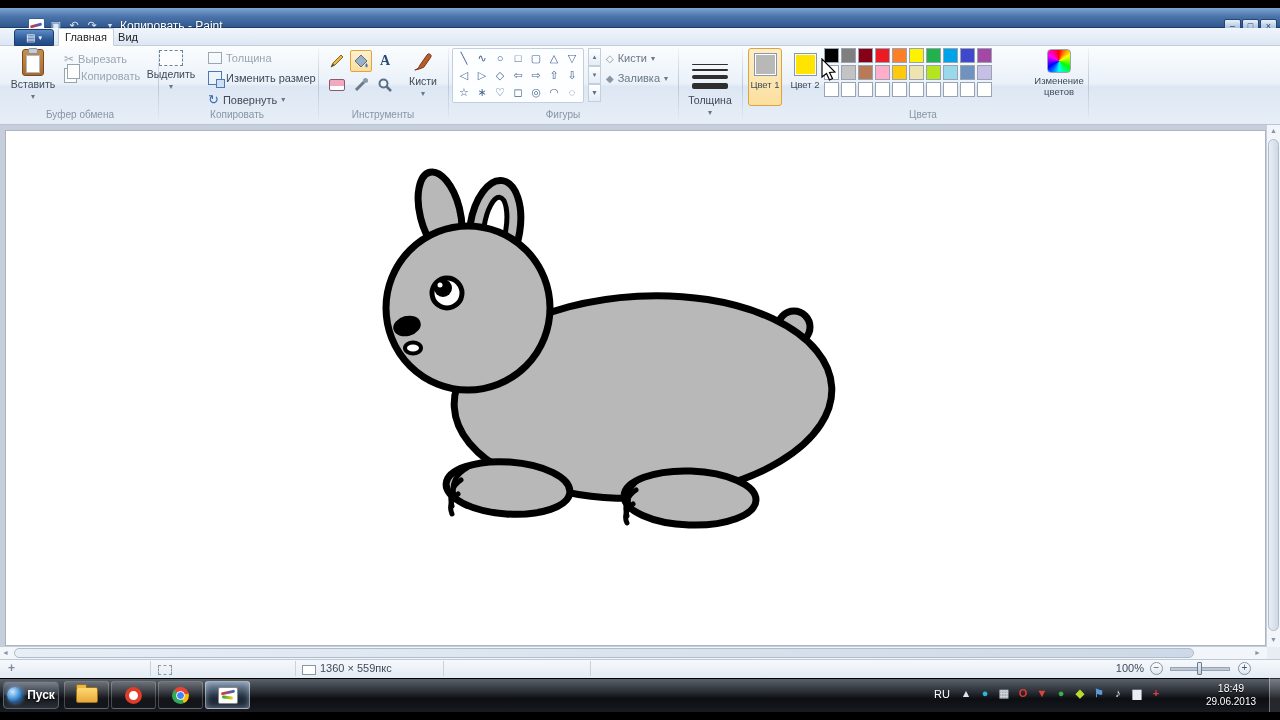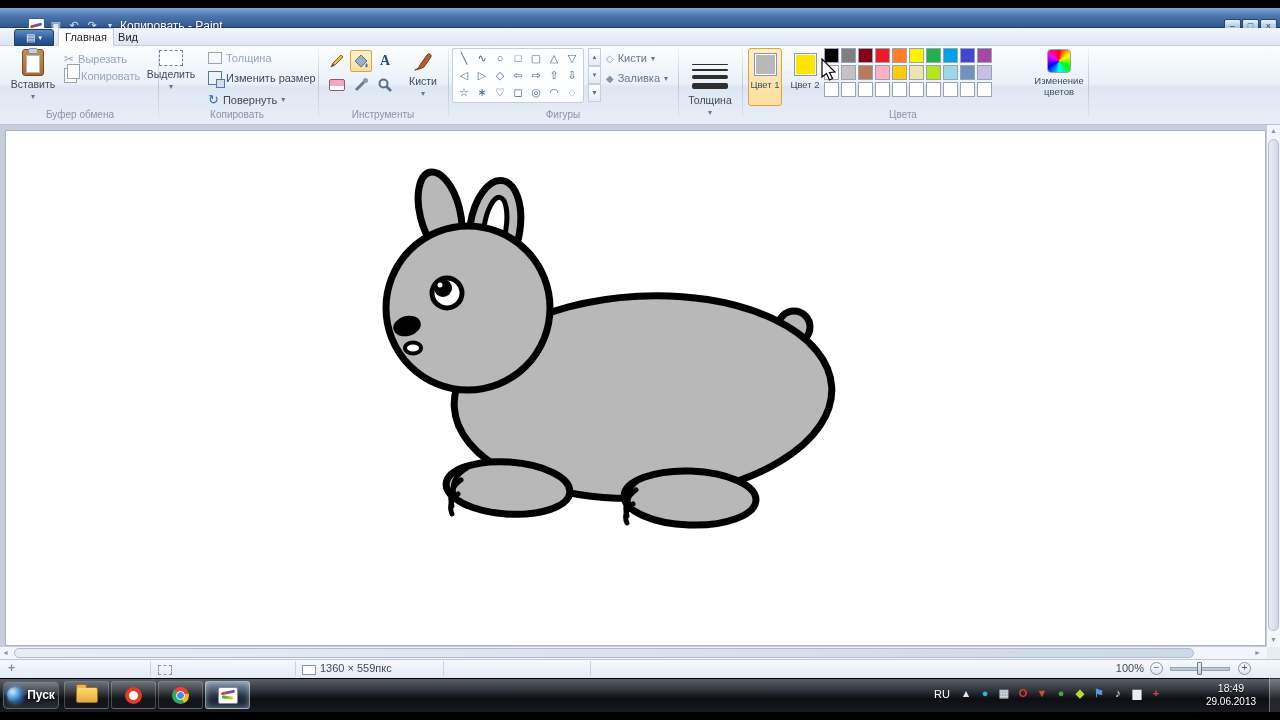--- a/index.html
+++ b/index.html
@@ -273,21 +273,21 @@
       <div class="swatch" style="background: rgb(255, 255, 255);"></div>
       <div class="swatch" style="background: rgb(255, 255, 255);"></div>
       <div class="swatch" style="background: rgb(255, 255, 255);"></div>
       <div class="swatch" style="background: rgb(255, 255, 255);"></div>
       <div class="swatch" style="background: rgb(255, 255, 255);"></div>
     </div>
   <div class="abs bigbtn" style="left:1030px;top:49px;width:58px">
     <div class="rainbow"></div>
     <span style="font-size:9.5px;line-height:11px">Изменение цветов</span>
   </div>
-  <div class="abs grp-label" style="left:736px;width:334px">Цвета</div>
+  <div class="abs grp-label" style="left:756px;width:334px">Цвета</div>
 
   <svg class="abs" style="left:820px;top:58px;z-index:50" width="16" height="24" viewBox="0 0 16 24">
     <path d="M2,1 L2,19 L6.5,15.5 L9.5,22 L12.5,20.5 L9.5,14.5 L15,14 Z" fill="#fff" stroke="#000" stroke-width="1.2"></path>
   </svg>
 
   <div class="abs canvas-wrap">
     <div class="abs paint-canvas" style="background: rgb(255, 255, 255);"></div>
 
     <svg class="abs" style="left:370px;top:35px" width="480" height="390" viewBox="0 0 480 390">
       <g stroke="var(--rabbit-outline,#000)" fill="var(--rabbit-fill,#b8b8b8)" stroke-width="7">

